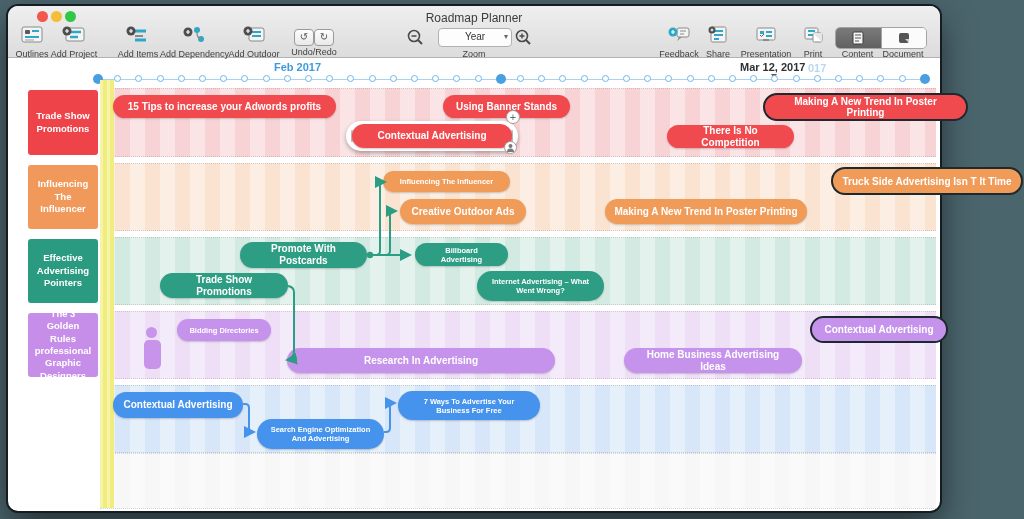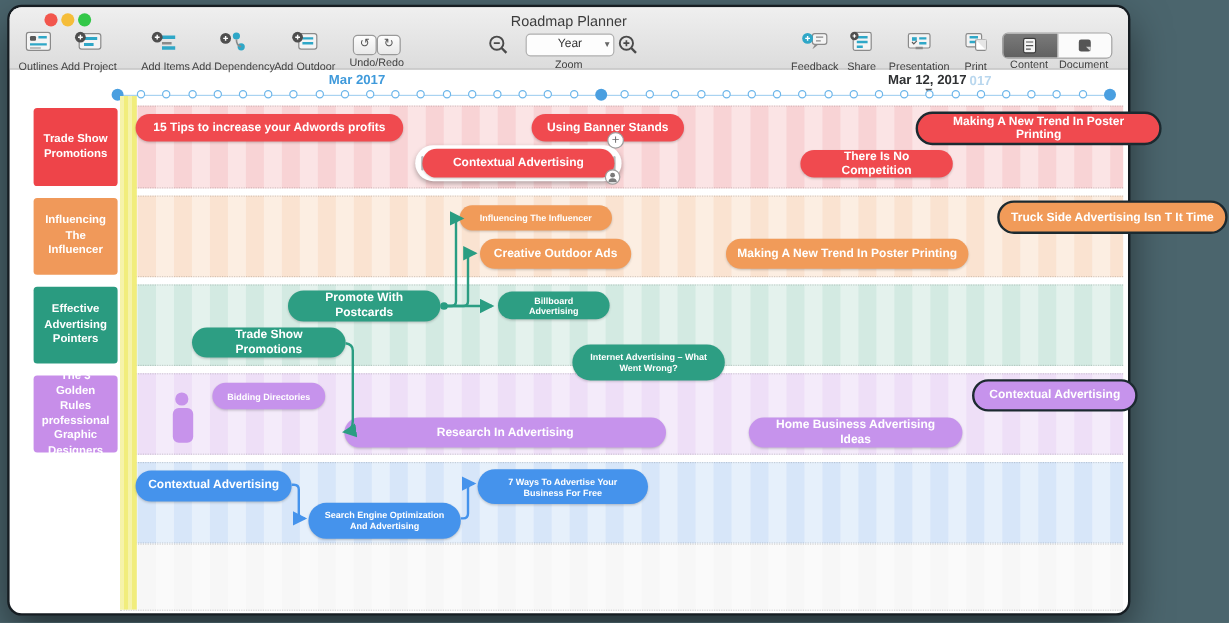--- a/index.html
+++ b/index.html
@@ -78,21 +78,21 @@
   .hcirc{position:absolute;border-radius:50%;background:#fff;border:1px solid #9d9d9d;color:#6a6a6a;
     display:flex;align-items:center;justify-content:center;box-sizing:border-box;}
   #hplus{left:498px;top:104px;width:14px;height:14px;font-size:11px;line-height:12px;}
   #hlink{left:496px;top:135px;width:13px;height:13px;font-size:8px;}
   #b20{left:375px;top:165px;width:127px;height:21px;}
   #b21{left:392px;top:193px;width:126px;height:25px;}
   #b23{left:597px;top:193px;width:202px;height:25px;}
   #b30{left:232px;top:236px;width:127px;height:26px;}
   #b31{left:407px;top:237px;width:93px;height:23px;}
   #b32{left:152px;top:267px;width:128px;height:25px;}
-  #b33{left:469px;top:265px;width:127px;height:30px;margin-top:16px;}
+  #b33{left:469px;top:265px;width:127px;height:30px;}
   #b34{left:614px;top:266px;width:180px;height:26px;}
   #b40{left:169px;top:313px;width:94px;height:22px;}
   #b41{left:279px;top:342px;width:268px;height:25px;}
   #b43{left:600px;top:342px;width:178px;height:25px;margin-left:16px;}
   #b50{left:105px;top:386px;width:130px;height:26px;}
   #b51{left:249px;top:413px;width:127px;height:30px;}
   #b52{left:390px;top:385px;width:142px;height:29px;}
   .avatar-head{position:absolute;left:138px;top:321px;width:11px;height:11px;border-radius:50%;background:#c793eb;}
   .avatar-body{position:absolute;left:136px;top:334px;width:17px;height:29px;border-radius:5px;background:#c793eb;}
   
@@ -259,21 +259,21 @@
           <svg width="14" height="14">
               <rect x="2" y="2" width="10" height="10" rx="2" fill="#555"></rect>
               <path d="M8 8h4v4z" fill="#cfcfcf"></path>
             </svg>
         </div>
       </div>
       <div class="seg-lbl" style="left:827px;width:45px;">Content</div>
       <div class="seg-lbl" style="left:872px;width:46px;">Document</div>
     </div>
 
-    <div class="tl-month" style="left:266px;">Mar 2017</div>
+    <div class="tl-month" style="left:266px;">Feb 2017</div>
     <div class="tl-marker" style="left:732px;">Mar 12, 2017</div>
     <div class="tl-remnant" style="left:800px;">017</div>
     <div class="tl-caret"></div>
     <div class="tl-dots">
         <div class="tl-dot filled" style="left: 0px;"></div>
         <div class="tl-dot" style="left: 21.2px;"></div>
         <div class="tl-dot" style="left: 42.4px;"></div>
         <div class="tl-dot" style="left: 63.6px;"></div>
         <div class="tl-dot" style="left: 84.8px;"></div>
         <div class="tl-dot" style="left: 106px;"></div>

